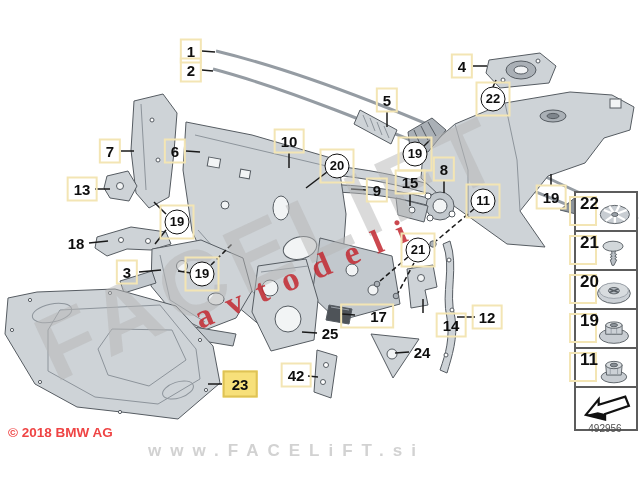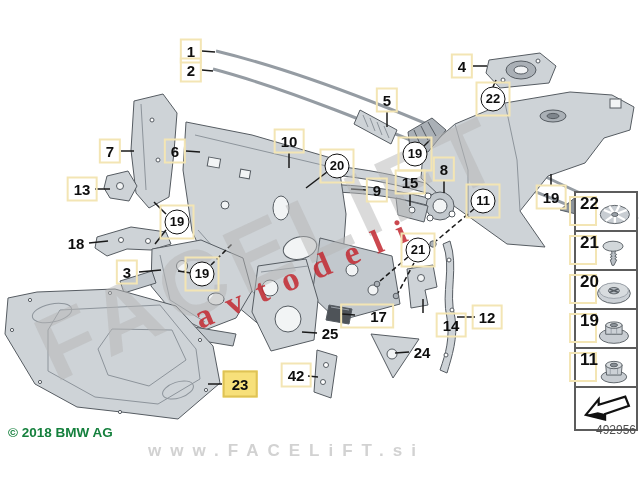--- a/index.html
+++ b/index.html
@@ -28,23 +28,23 @@
       margin-top:-2px;}
   .sb-item:first-child{margin-top:0;}
   .sb-num{position:absolute;top:1px;left:4px;font-weight:bold;font-size:17px;color:#0e0e0e;z-index:3;}
   .sb-hotspot{position:absolute;left:-7px;top:3px;width:24px;height:26px;
       border:2px solid #f3e5b4;z-index:1;}
   .sb-icon{position:absolute;right:0;bottom:0;width:46px;height:31px;z-index:2;}
   .sb-icon svg{width:100%;height:100%;display:block;}
   .sb-arrow{height:41px;}
   .sb-arrow svg{display:block;margin:4px auto 0 auto;width:54px;height:33px;}
   #copyright{position:absolute;left:8px;top:425px;font-size:13.5px;font-weight:600;
-      color:#15803d;z-index:25;}
-  #diagram-number{position:absolute;left:574px;top:423px;width:62px;text-align:right;
-      font-size:12px;color:#4f4f4f;z-index:25;}
+      color:#ef4444;z-index:25;}
+  #diagram-number{position:absolute;left:574px;top:423px;width:62px;text-align:center;
+      font-size:10px;color:#4f4f4f;z-index:25;}
 </style>
 </head>
 <body>
 
 <div id="stage">
 
   <svg id="drawing" width="640" height="480" viewBox="0 0 640 480">
     <g fill="#ced3d7" stroke="#565c62" stroke-width="1">
 
       <path d="M216,51 C320,76 450,132 548,178 C585,196 615,208 638,219" fill="none" stroke="#959ca3" stroke-width="3"></path>

